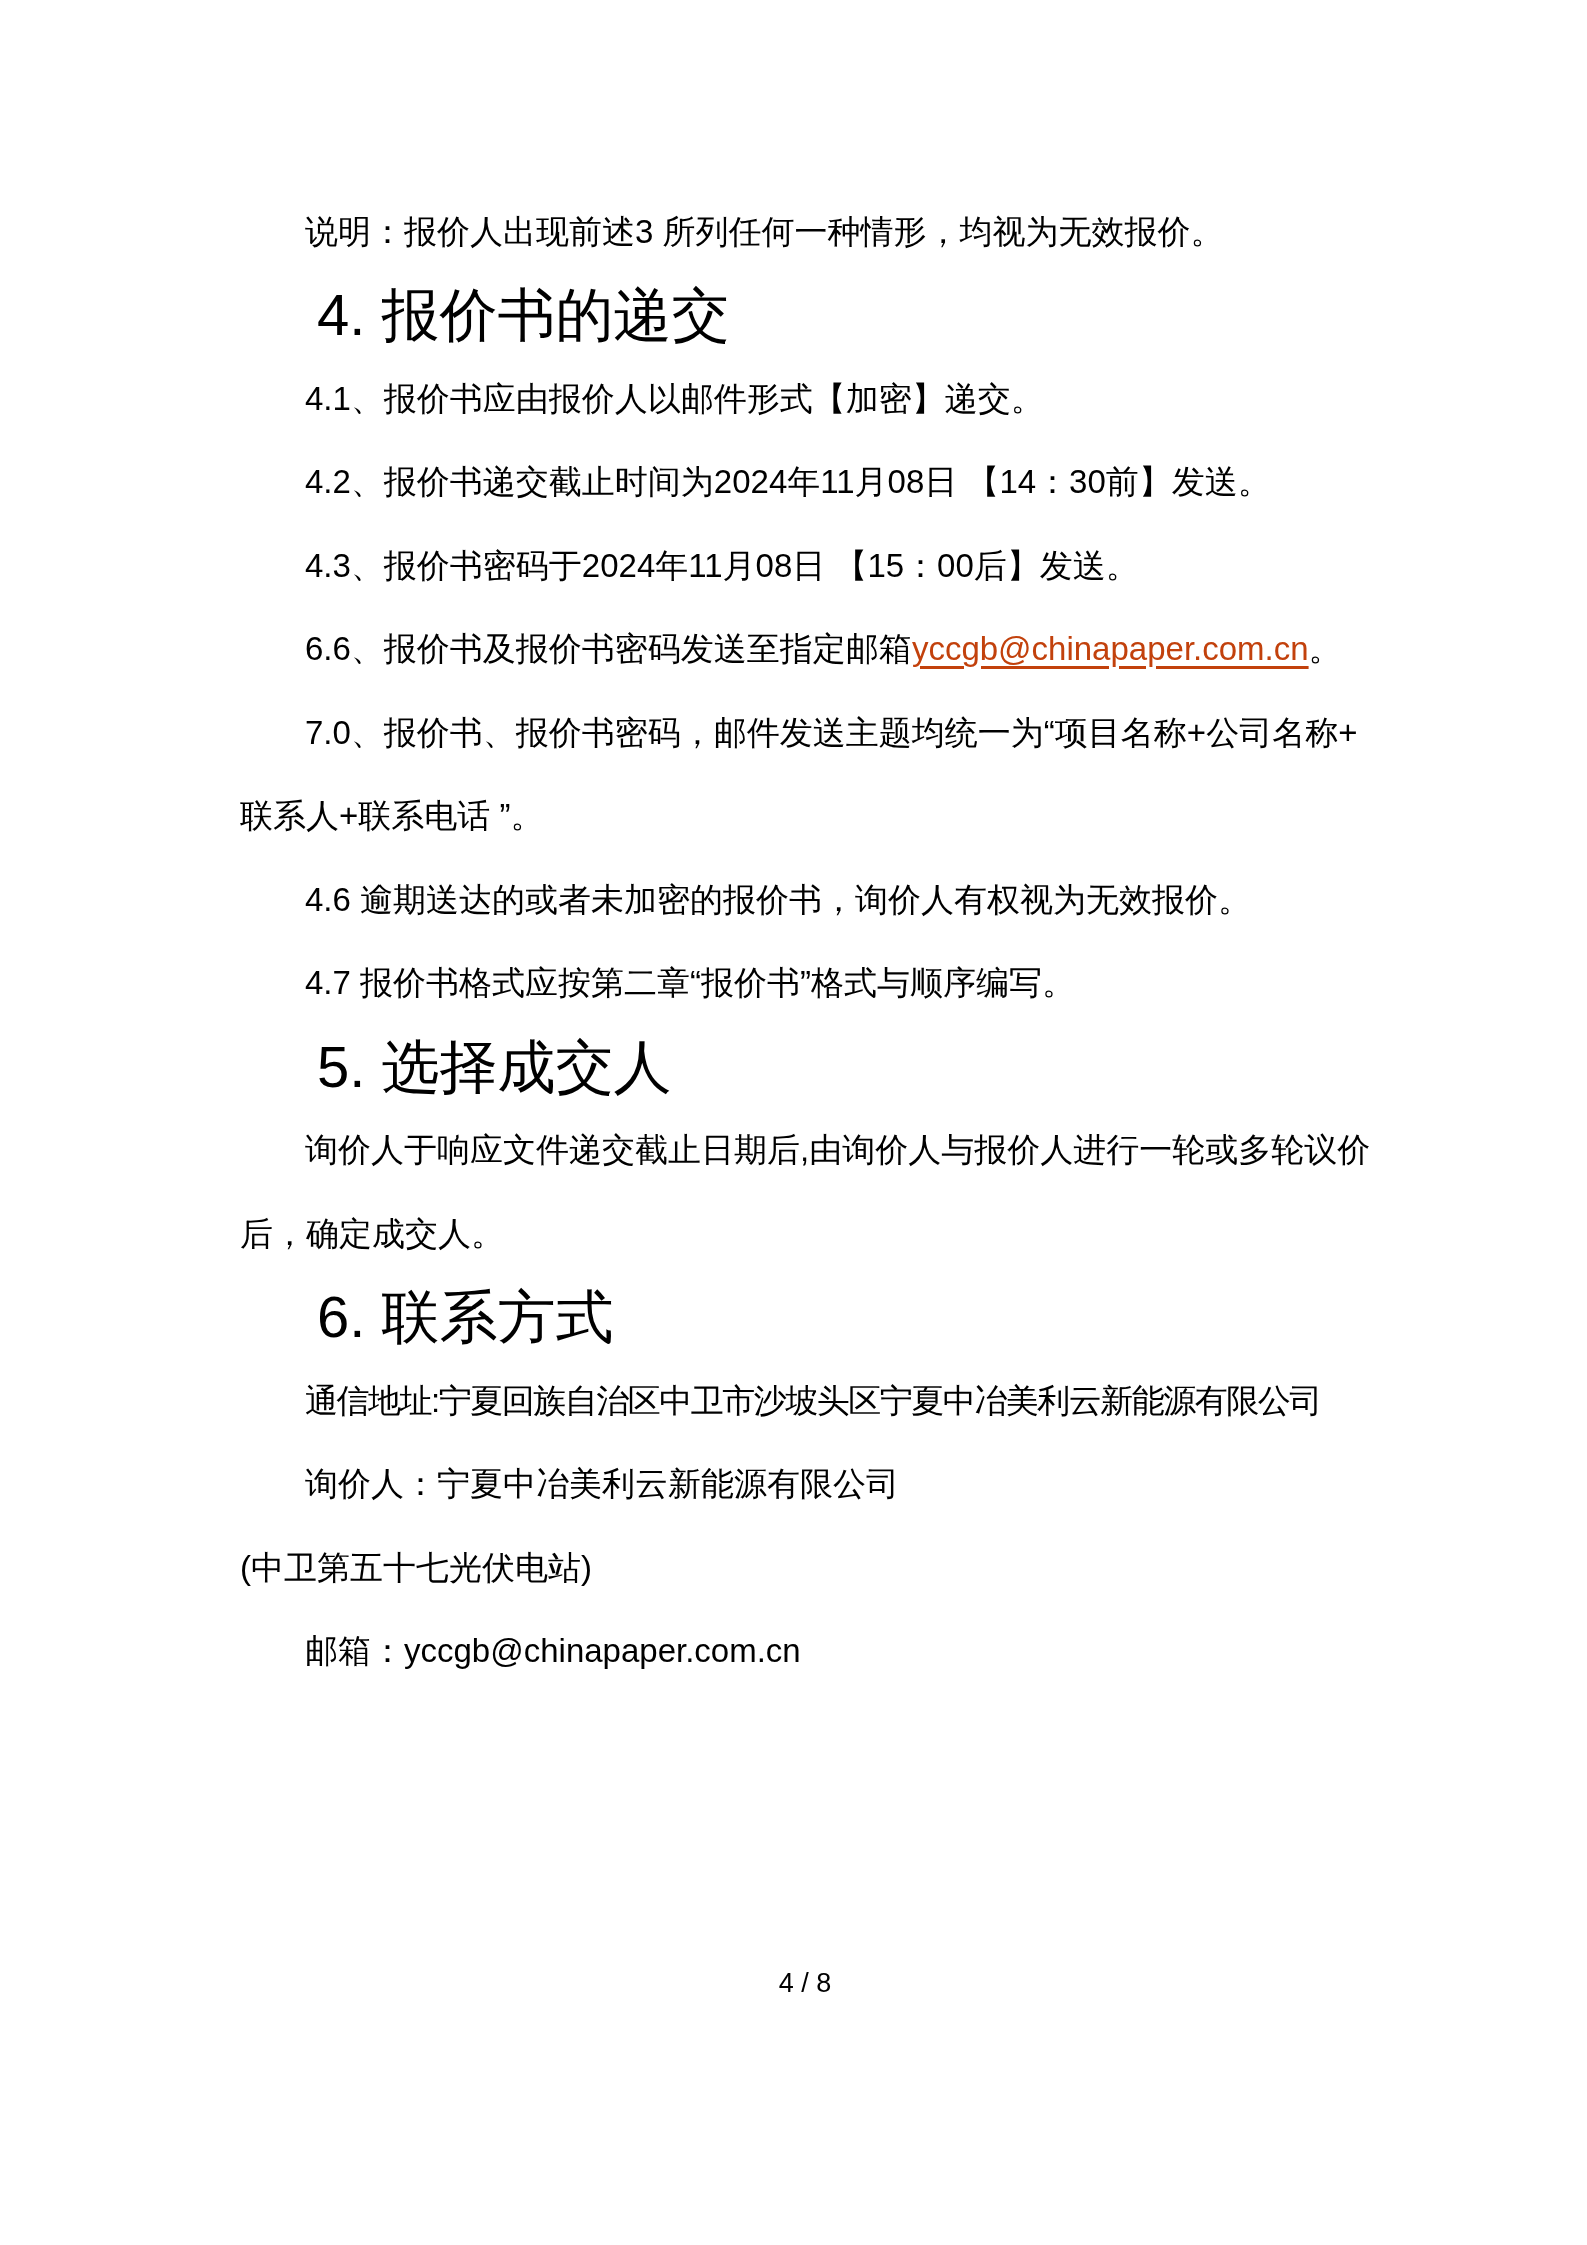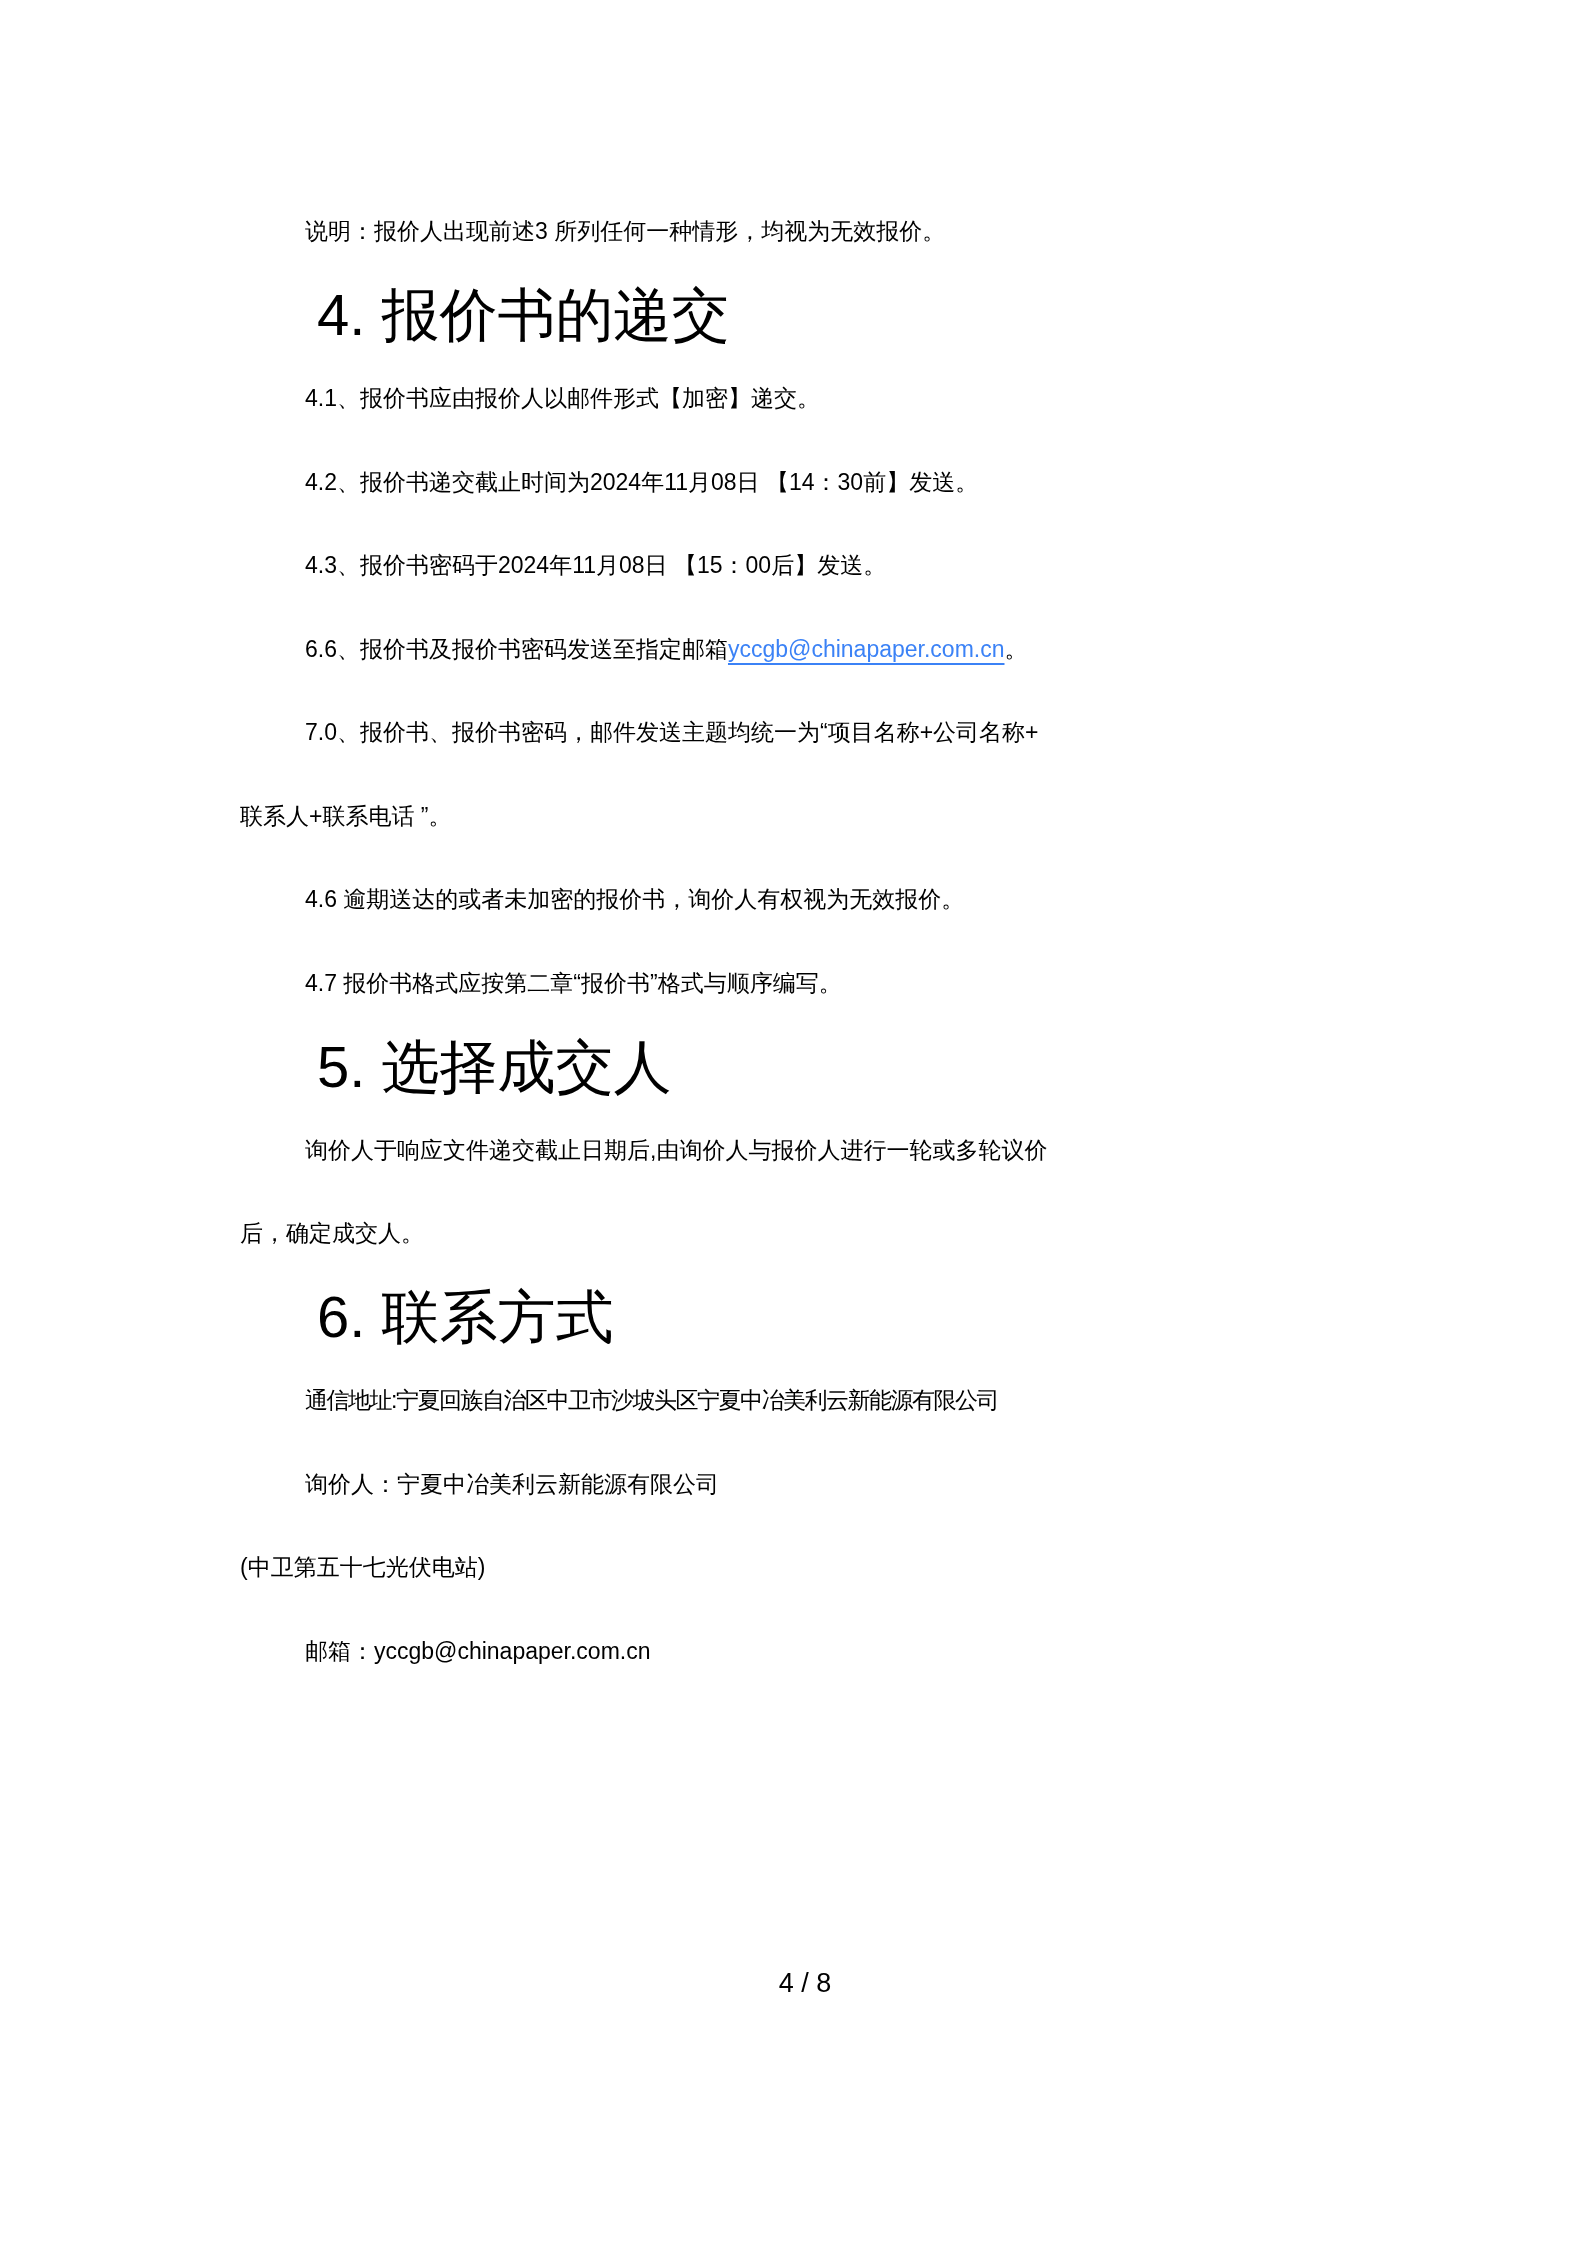--- a/index.html
+++ b/index.html
@@ -19,38 +19,38 @@
   .content {
     position: absolute;
     left: 240px;
     top: 190px;
     width: 1110px;
   }
   .line {
     height: 83.5px;
     display: flex;
     align-items: center;
-    font-size: 23px;
+    font-size: 33px;
     line-height: 1.1;
     white-space: nowrap;
     font-weight: 400;
   }
   .indent {
     padding-left: 65px;
   }
   .heading {
     font-size: 58px;
     padding-left: 77px;
     font-weight: 400;
   }
   .condensed {
     letter-spacing: -1.5px;
   }
   .link {
-    color: #3b82f6;
+    color: #c2410c;
     text-decoration: underline;
     text-underline-offset: 6px;
     cursor: pointer;
   }
   .page-footer {
     position: absolute;
     left: 0;
     right: 0;
     top: 1966px;
     text-align: center;

